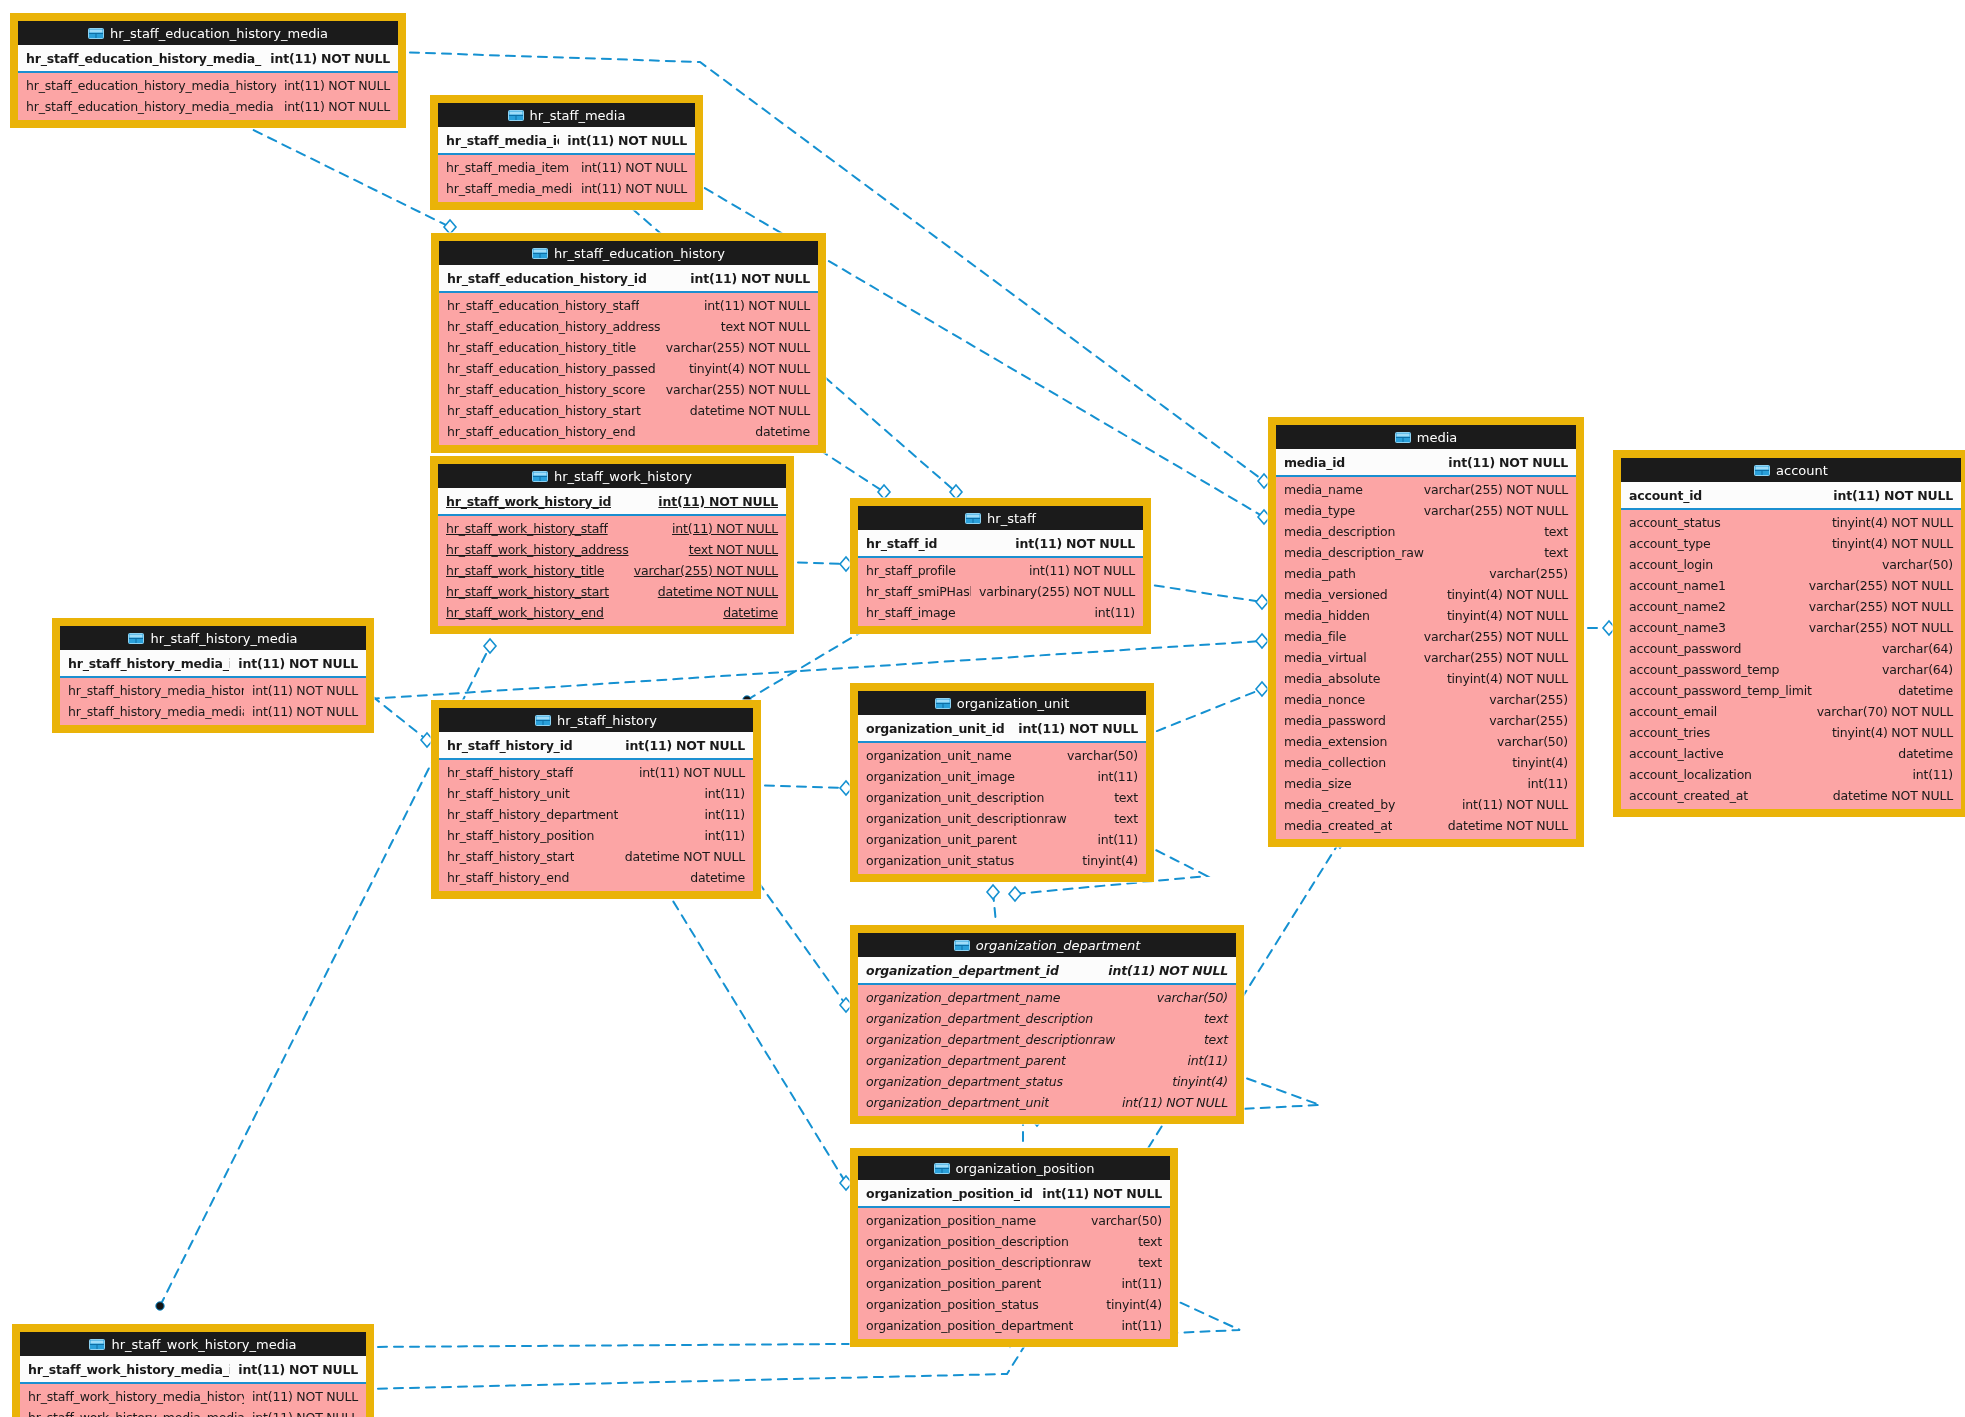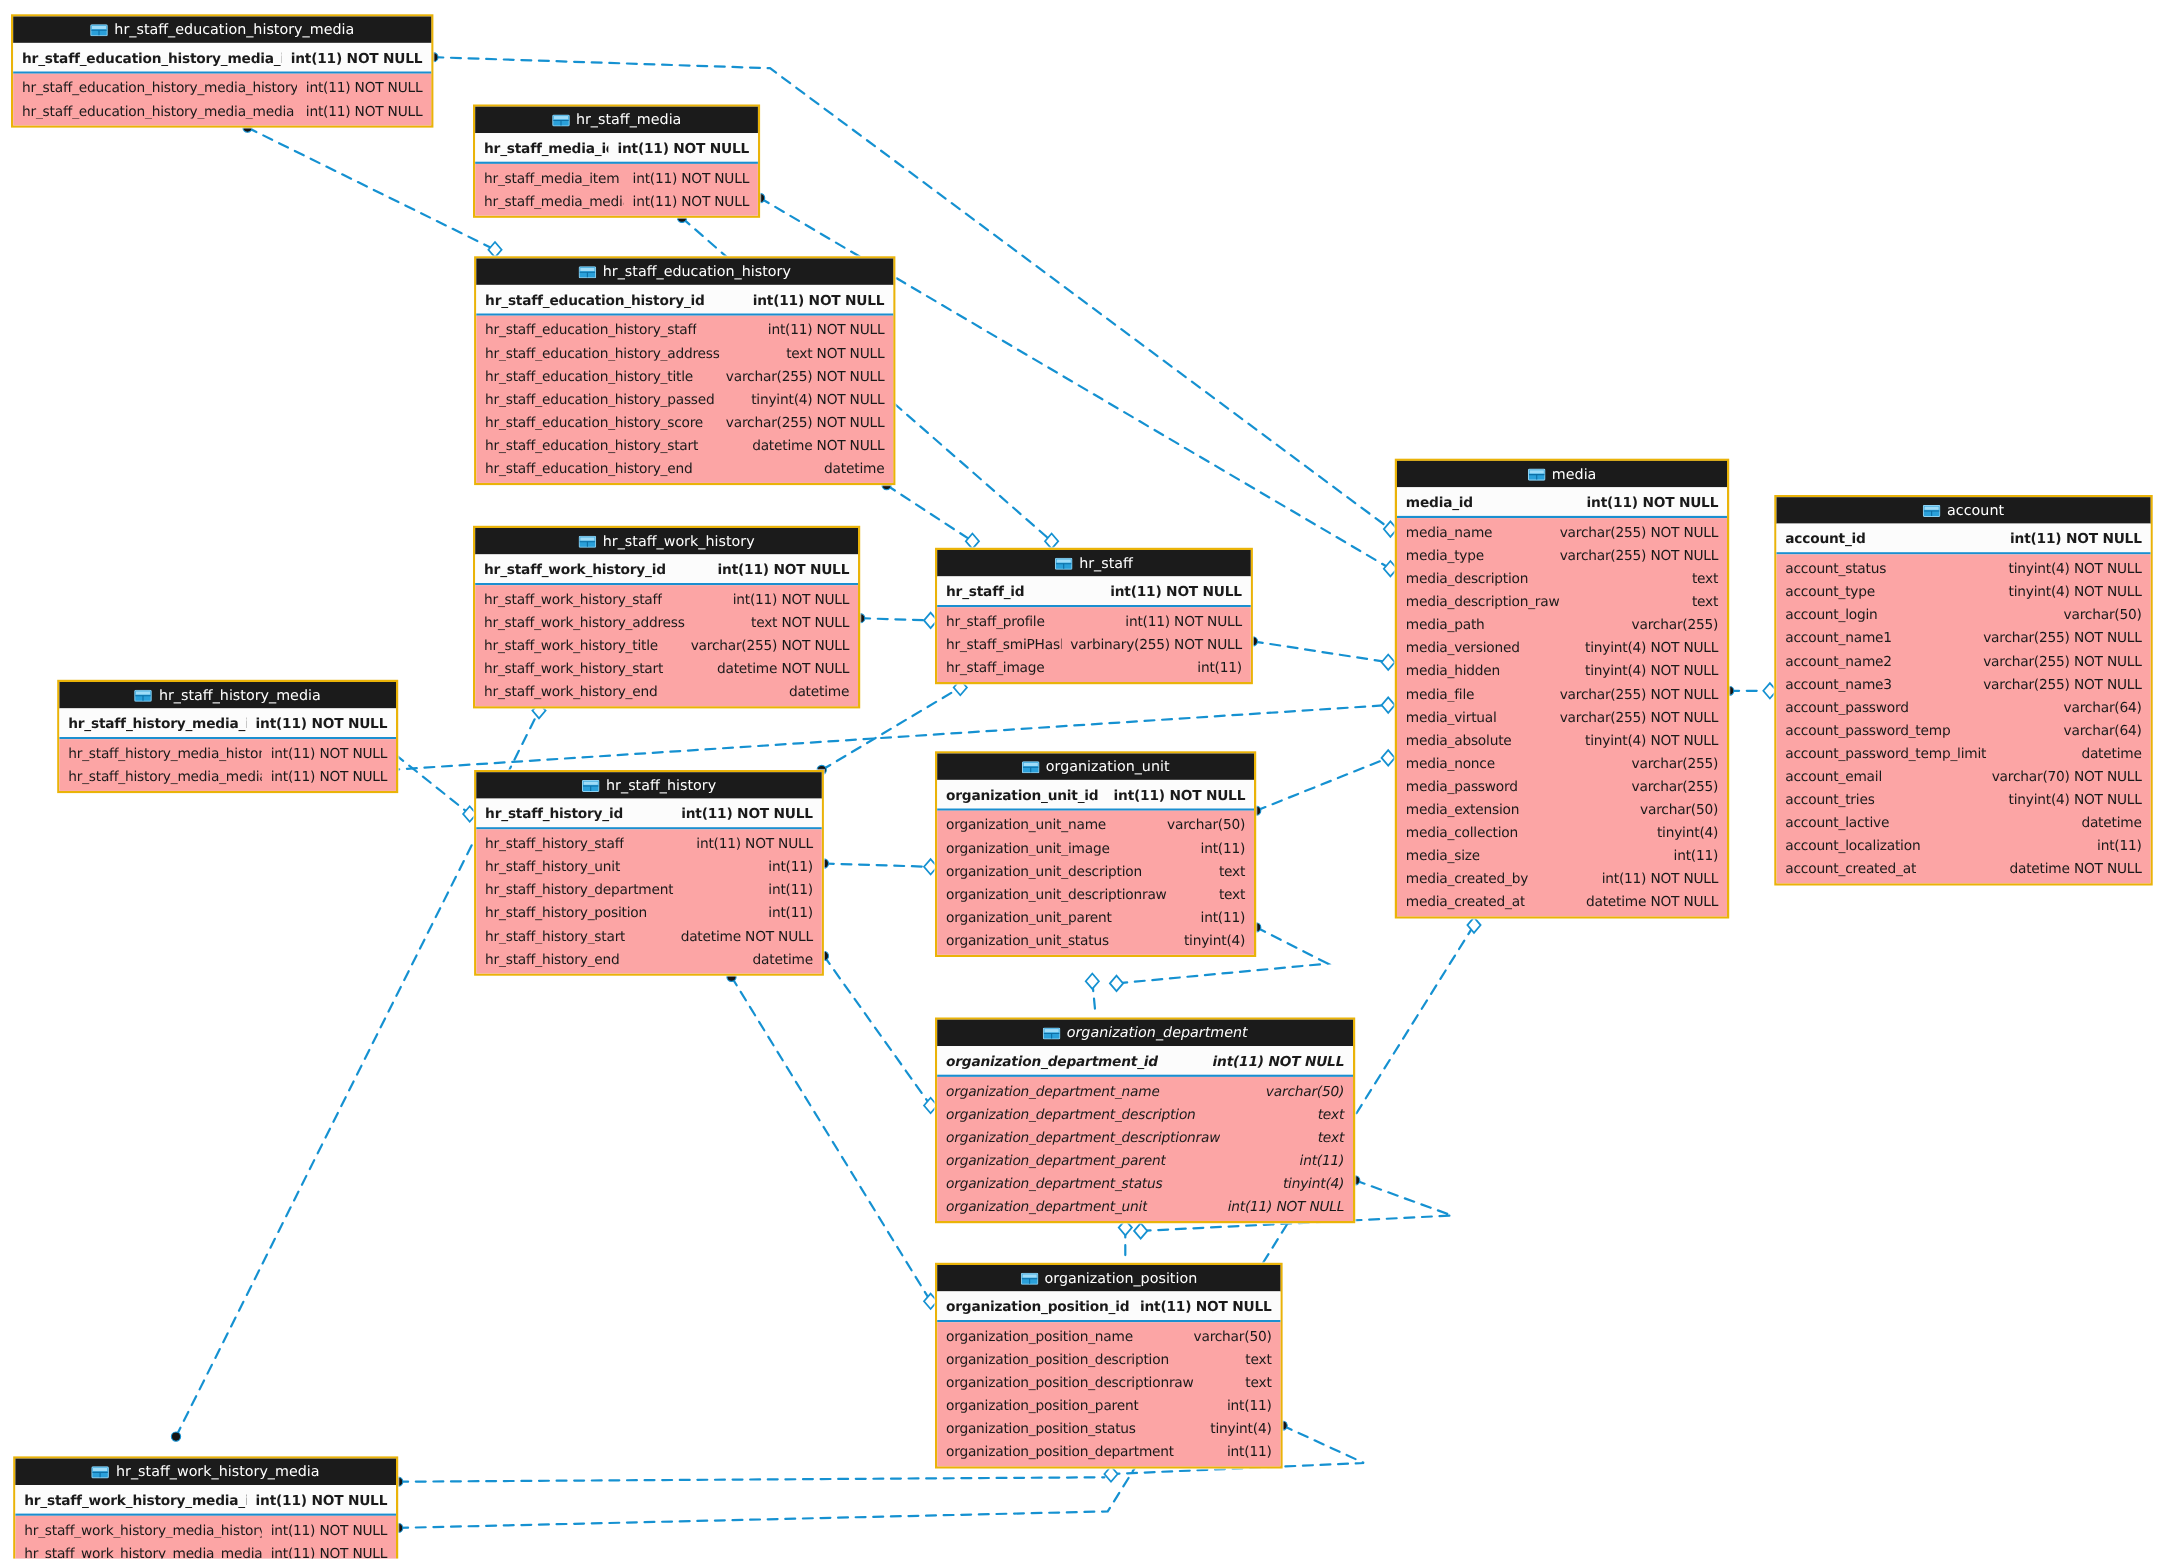--- a/index.html
+++ b/index.html
@@ -2,21 +2,21 @@
 <html><head>
 <meta charset="utf-8">
 <style>
   html,body{margin:0;padding:0;background:#ffffff;}
   #canvas{
     position:relative;width:1965px;height:1417px;background:#ffffff;overflow:hidden;
     font-family:"DejaVu Sans","Liberation Sans",sans-serif;
   }
   #rel-layer{position:absolute;left:0;top:0;width:1965px;height:1417px;}
   .db-table{
-    position:absolute;border:2px solid #eab308;background:#fbfbfb;
+    position:absolute;border:8px solid #eab308;background:#fbfbfb;
     box-shadow:0 0 0 1px rgba(255,255,255,0.6);
     font-size:12.5px;color:#1a1a1a;letter-spacing:-0.2px;
   }
   .tbl-header{
     background:#1b1b1b;color:#ffffff;height:24px;display:flex;align-items:center;
     justify-content:center;gap:6px;padding:0 8px;white-space:nowrap;font-size:13px;
     letter-spacing:0;
   }
   .tbl-icon{display:inline-block;flex:0 0 auto;line-height:0;}
   .pk-row{
@@ -242,21 +242,21 @@
           <div class="field-row">
             <span class="f-name">hr_staff_education_history_start</span>
             <span class="f-type">datetime NOT NULL</span>
           </div>
           <div class="field-row">
             <span class="f-name">hr_staff_education_history_end</span>
             <span class="f-type">datetime</span>
           </div>
         </div>
       </div>
-      <div class="db-table" style="left: 430px; top: 478px; width: 348px;">
+      <div class="db-table" style="left: 430px; top: 456px; width: 348px; text-decoration: underline;">
         <div class="tbl-header">
           <span class="tbl-icon"><svg width="16" height="11" viewBox="0 0 16 11">
               <rect x="0.5" y="0.5" width="15" height="10" rx="1" fill="#2aa0da" stroke="#8ed2f2"></rect>
               <rect x="1.5" y="1.5" width="13" height="3" fill="#9fdcf8"></rect>
               <line x1="1" y1="5.5" x2="15" y2="5.5" stroke="#0d6fa6" stroke-width="1"></line>
               <line x1="8" y1="5.5" x2="8" y2="10" stroke="#0d6fa6" stroke-width="1"></line>
             </svg></span>
           <span>hr_staff_work_history</span>
         </div>
         <div class="pk-row">

